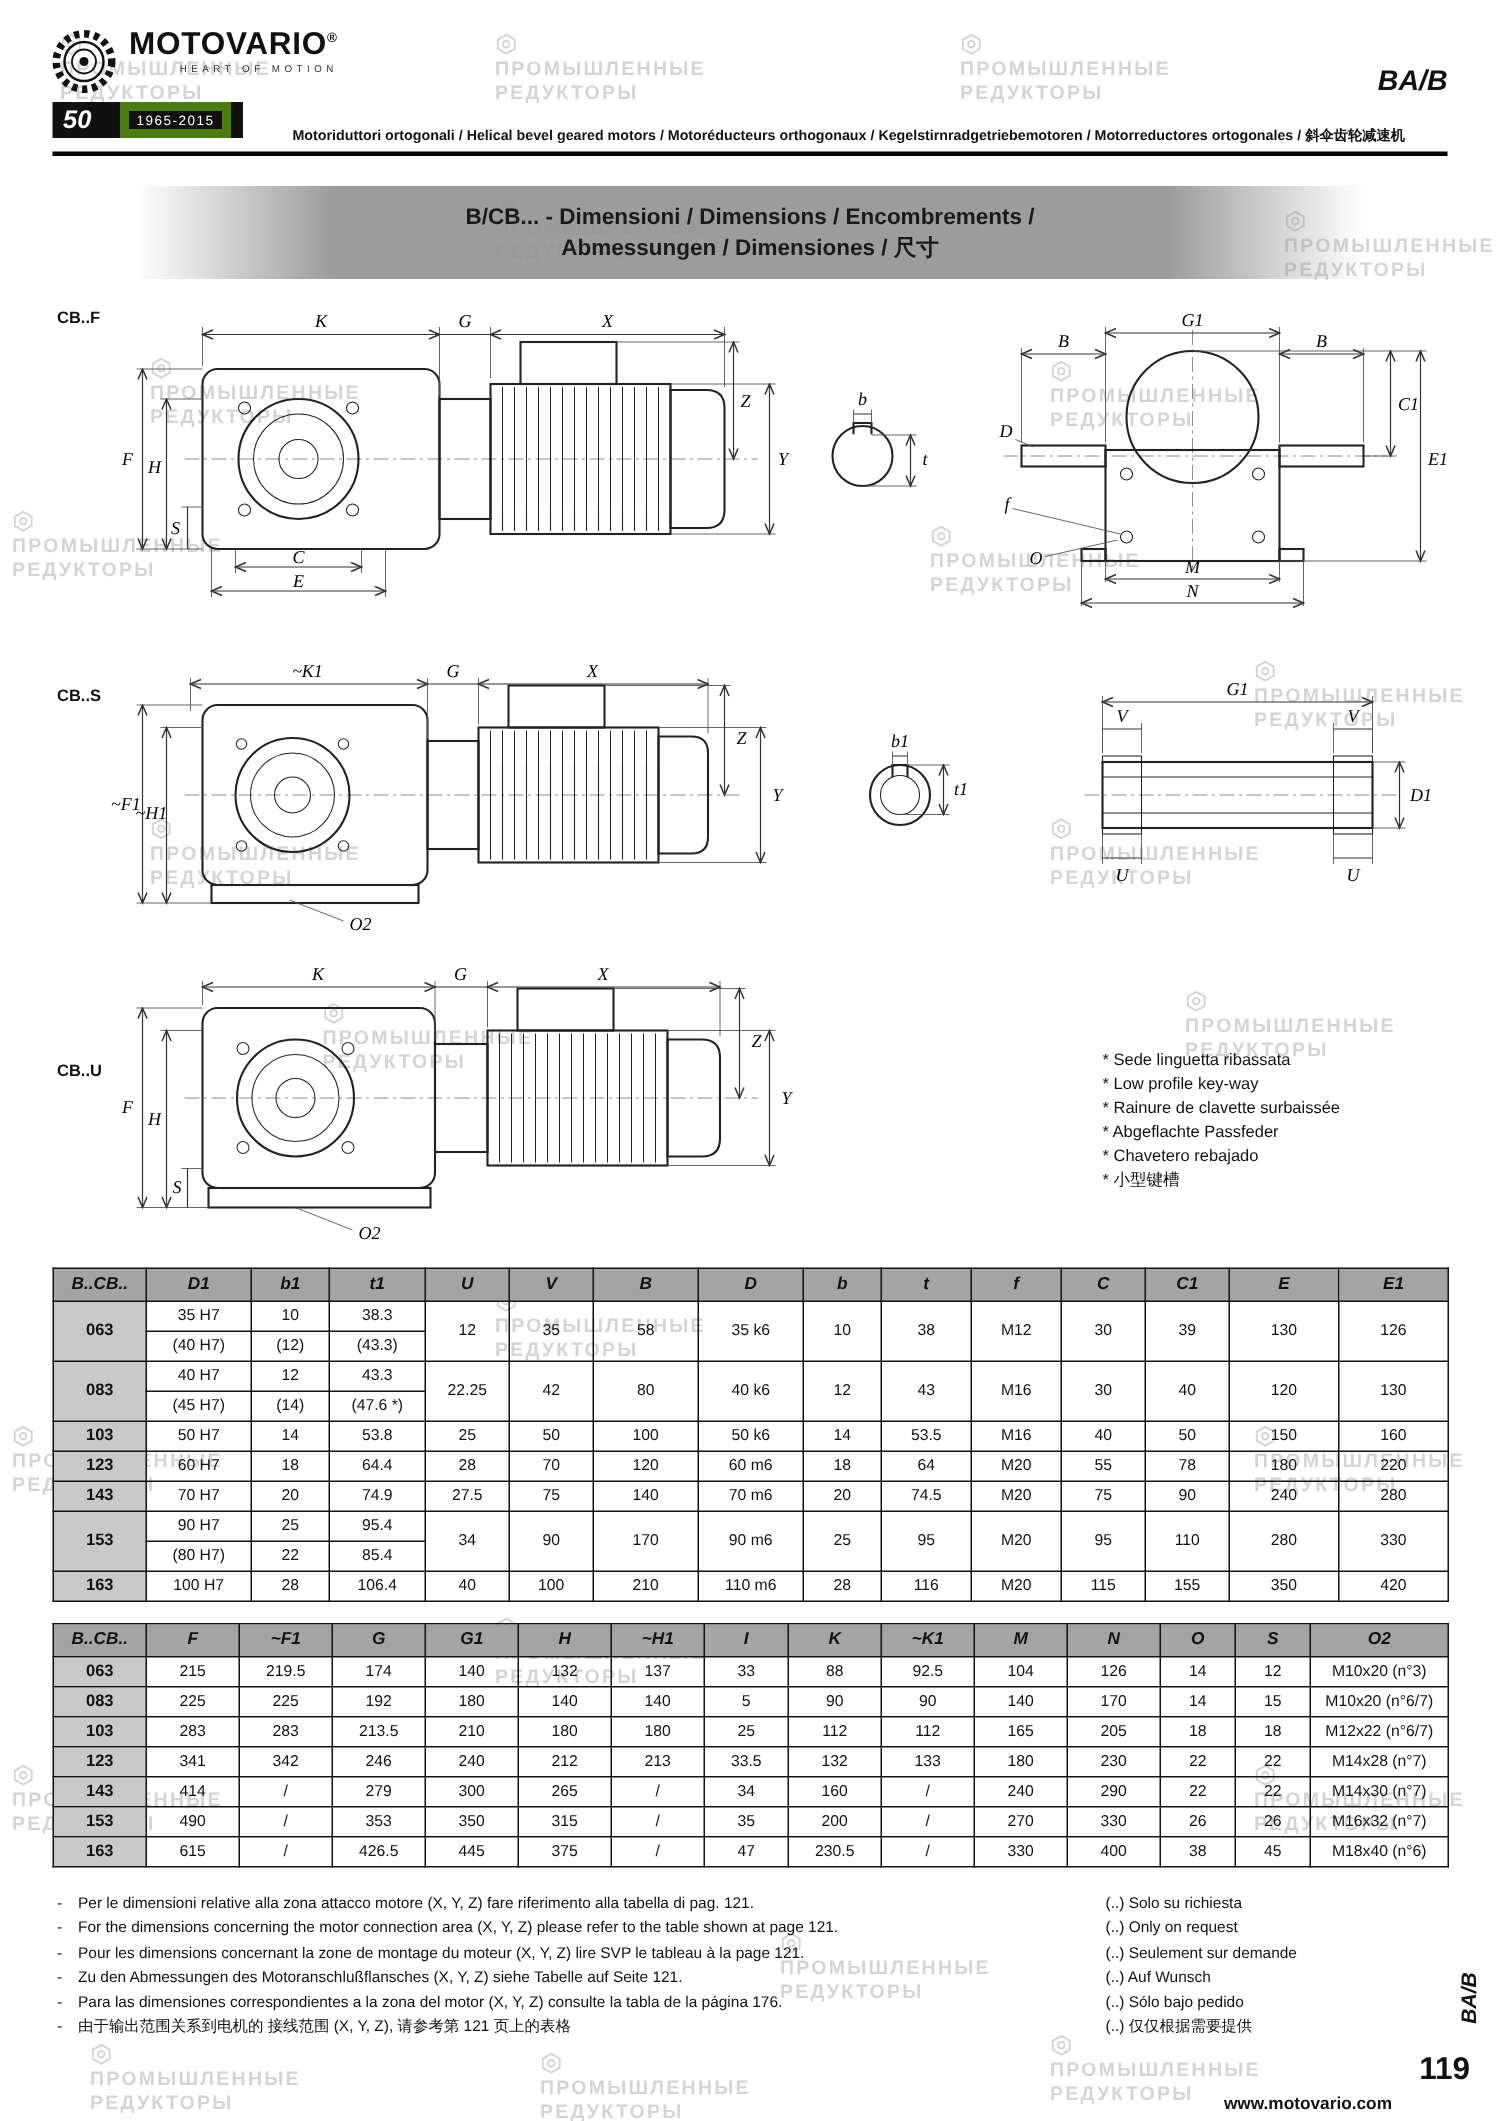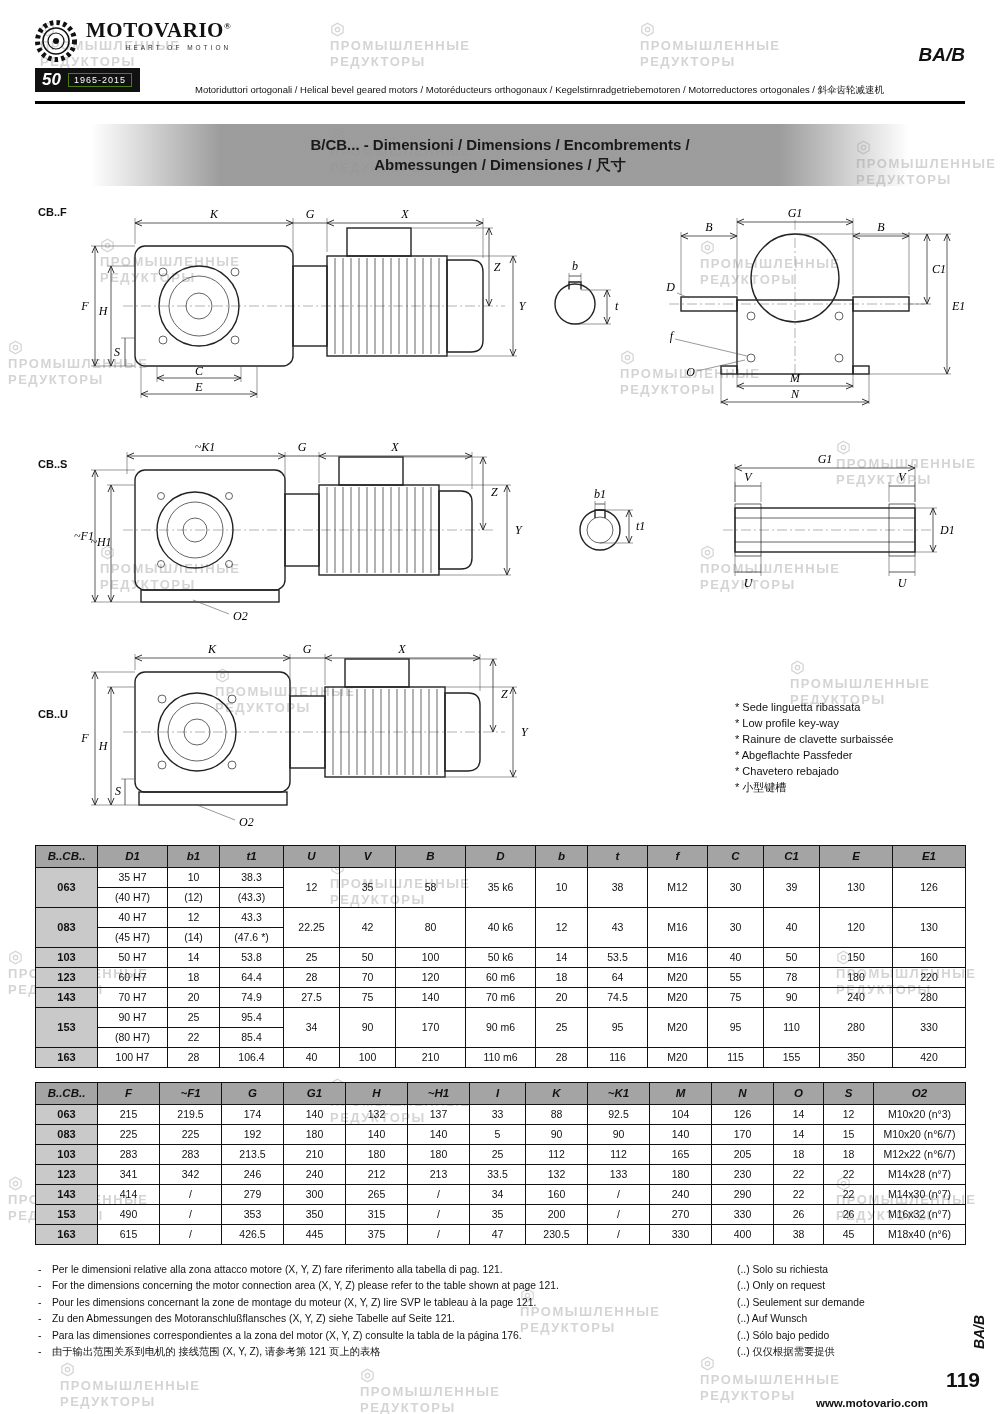--- a/index.html
+++ b/index.html
@@ -7,29 +7,29 @@
           font-family:"Liberation Sans", sans-serif; color:#111; overflow:hidden; }
 
   
   #wm-layer { position:absolute; inset:0; z-index:0; }
   .wm { position:absolute; color:#c3c3c3; font-weight:bold; font-size:13px; letter-spacing:1.5px;
         line-height:1.25; opacity:.7; white-space:nowrap; }
   .wm svg { display:block; margin-bottom:1px; }
 
   
   .logo { position:absolute; left:33px; top:18px; display:flex; align-items:flex-start; gap:7px; z-index:2; }
-  .brand { font-size:21px; font-weight:bold; letter-spacing:.5px;font-family:Liberation Serif, serif; }
+  .brand { font-size:21px; font-weight:bold; letter-spacing:.5px; }
   .reg { font-size:9px; vertical-align:super; }
   .tagline { font-size:6.5px; letter-spacing:3px; color:#333; margin-top:1px; text-align:right; }
   .anniv { position:absolute; left:35px; top:68px; height:24px; background:#111; color:#fff;
            display:flex; align-items:center; gap:7px; padding:0 8px 0 7px; z-index:2; }
   .anniv-num { font-weight:bold; font-style:italic; font-size:17px; }
-  .anniv-years { font-size:9px; border:1px solid #4d7c0f; padding:1px 5px; letter-spacing:1px; }
+  .anniv-years { font-size:9px; border:6px solid #4d7c0f; padding:1px 5px; letter-spacing:1px;margin-left:12px; }
   .prodcode { position:absolute; right:35px; top:44px; font-size:19px; font-weight:bold; font-style:italic; z-index:2; }
-  .subtitle { position:absolute; left:195px; top:84px; width:775px; font-size:9.5px; font-weight:normal;
+  .subtitle { position:absolute; left:195px; top:84px; width:775px; font-size:9.5px; font-weight:bold;
               white-space:nowrap; z-index:2; }
   .hdr-rule { position:absolute; left:35px; top:101px; width:930px; height:2.5px; background:#000; z-index:2; }
 
   
   .banner { position:absolute; left:35px; top:124px; width:930px; height:62px; z-index:1;
             background:linear-gradient(90deg, rgba(150,150,150,0) 6%, rgba(148,148,148,.92) 20%,
                       rgba(148,148,148,.92) 80%, rgba(150,150,150,0) 94%);
             display:flex; flex-direction:column; justify-content:center; align-items:center; gap:3px; }
   .banner div { font-size:15px; font-weight:bold; color:#1a1a1a; }
 

